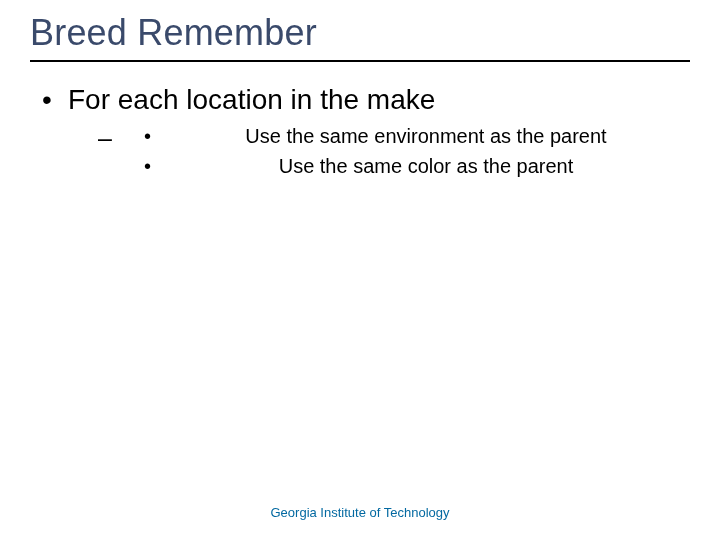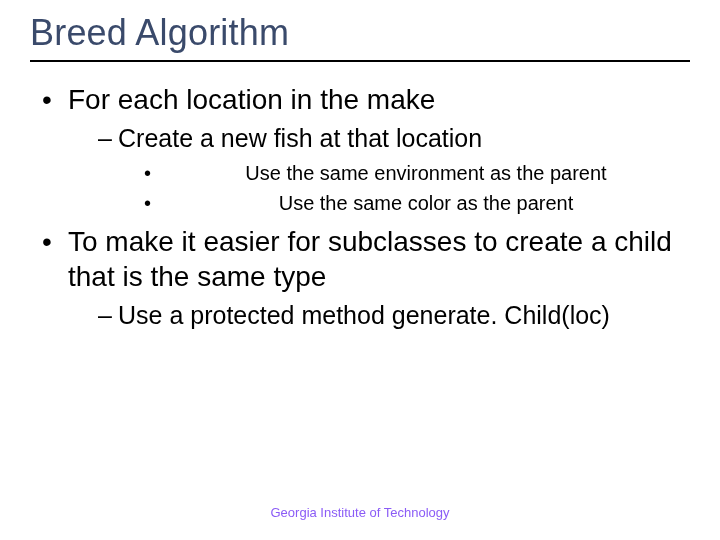--- a/index.html
+++ b/index.html
@@ -85,51 +85,42 @@
     top: 0;
     font-size: 20px;
   }
   .footer {
     position: absolute;
     bottom: 20px;
     left: 0;
     right: 0;
     text-align: center;
     font-size: 13px;
-    color: #8b5cf6;
+    color: #0369a1;
   }
 </style>
 </head>
 <body>
 
 <div class="slide">
 
-  <h1 class="title">Breed Algorithm</h1>
+  <h1 class="title">Breed Remember</h1>
 
   <ul class="level1">
     <li>
       <span>For each location in the make</span>
       <ul class="level2">
         <li>
-          <span>Create a new fish at that location</span>
           <ul class="level3">
             <li>
               <span>Use the same environment as the parent</span>
             </li>
             <li>
               <span>Use the same color as the parent</span>
             </li>
           </ul>
         </li>
       </ul>
     </li>
-    <li>
-      <span>To make it easier for subclasses to create a child that is the same type</span>
-      <ul class="level2">
-        <li>
-          <span>Use a protected method generate. Child(loc)</span>
-        </li>
-      </ul>
-    </li>
   </ul>
 
   <div class="footer">Georgia Institute of Technology</div>
 </div>
 
 </body></html>

